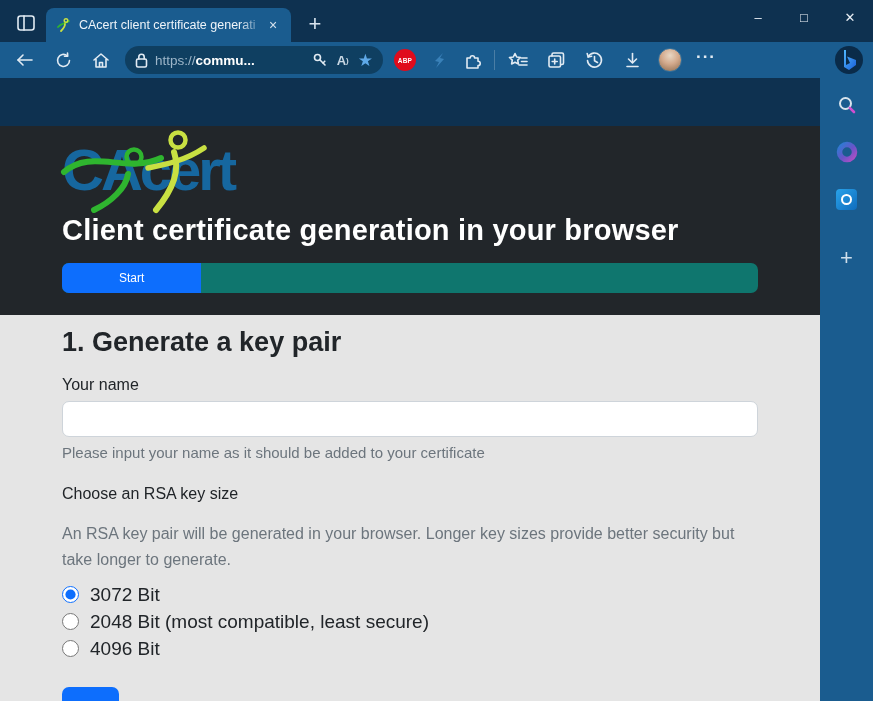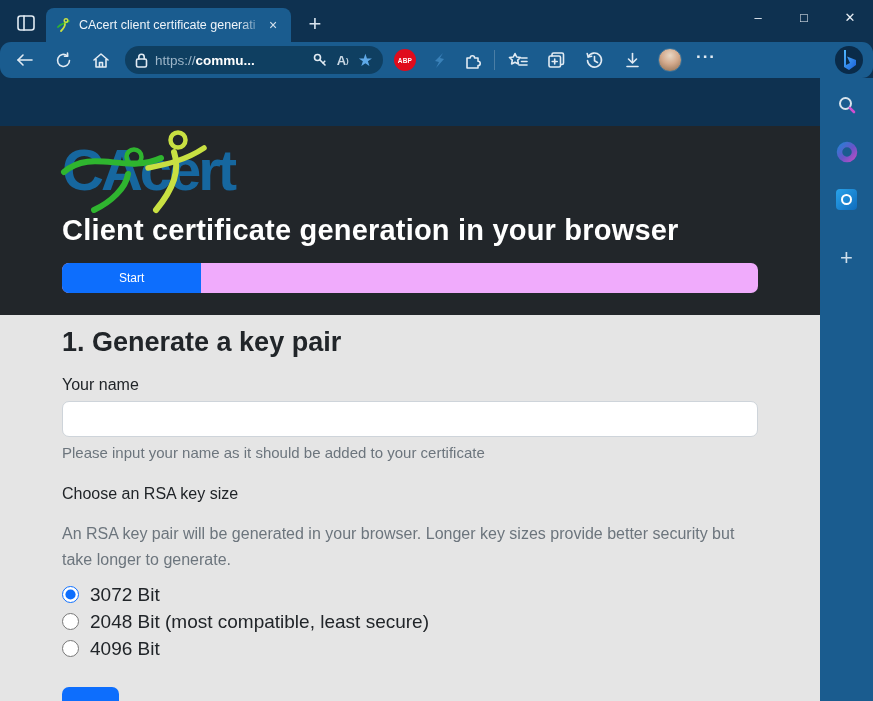--- a/index.html
+++ b/index.html
@@ -13,21 +13,21 @@
   .tab { width:245px; height:34px; background:#1a5c8f; border-radius:8px 8px 0 0; display:flex; align-items:center; padding:0 8px 0 10px; position:relative; }
   .tab-favicon { width:16px; height:16px; margin-right:7px; flex:0 0 auto; }
   .tab-title { font-size:12.5px; color:#eef4f9; white-space:nowrap; overflow:hidden; width:176px; position:relative; }
   .tab-fade { position:absolute; right:26px; top:0; bottom:0; width:26px; background:linear-gradient(to right, rgba(26,92,143,0), #1a5c8f); }
   .tab-close { margin-left:auto; color:#d7e3ee; font-size:14px; width:20px; height:20px; display:flex; align-items:center; justify-content:center; border-radius:4px; }
   .new-tab { color:#d7e3ee; font-size:22px; font-weight:300; margin:0 0 4px 10px; width:28px; height:28px; display:flex; align-items:center; justify-content:center; }
   .win-controls { margin-left:auto; display:flex; align-self:flex-start; }
   .win-btn { width:46px; height:34px; display:flex; align-items:center; justify-content:center; color:#e9eff5; font-size:13px; }
 
   
-  .toolbar { height:36px; background:#1a5c8f; display:flex; align-items:center; padding:0 6px; flex:0 0 auto;border-radius:11px; }
+  .toolbar { height:36px; background:#1a5c8f; display:flex; align-items:center; padding:0 6px; flex:0 0 auto; }
   .tbtn { width:38px; height:30px; display:flex; align-items:center; justify-content:center; border-radius:5px; flex:0 0 auto; }
   .tbtn.narrow { width:34px; }
   .icon-stroke { stroke:#e2ebf3; fill:none; stroke-width:1.6; stroke-linecap:round; stroke-linejoin:round; }
   .addr { height:28px; width:258px; background:#0f3f61; border-radius:14px; display:flex; align-items:center; padding:0 10px; margin:0 5px; flex:0 0 auto; }
   .addr-url { font-size:13.5px; margin-left:7px; white-space:nowrap; overflow:hidden; flex:1; }
   .addr-scheme { color:#9db6c9; }
   .addr-host { color:#ffffff; font-weight:bold; }
   .addr-icn { margin-left:9px; display:flex; align-items:center; flex:0 0 auto; }
   .read-aloud { color:#c9d8e4; font-size:13px; font-weight:bold; }
   .read-aloud sup { font-size:8px; }
@@ -41,21 +41,21 @@
   
   .body-row { flex:1; display:flex; min-height:0; }
   .page { width:820px; display:flex; flex-direction:column; background:#ffffff;margin-top:48px; }
 
   
   .hero { background:#22262a; padding:10px 62px 22px; flex:0 0 auto; }
   .logo-wrap { position:relative; height:70px; width:320px; }
   .logo-text { font-size:58px; font-weight:800; color:#16679f; letter-spacing:-3px; line-height:68px; }
   .logo-figures { position:absolute; left:-6px; top:-6px; pointer-events:none; }
   .hero-title { color:#ffffff; font-size:29px; font-weight:600; margin:8px 0 16px; letter-spacing:.2px; }
-  .progress { height:30px; background:#f0abfc; border-radius:7px; overflow:hidden; display:flex; }
+  .progress { height:30px; background:#0f766e; border-radius:7px; overflow:hidden; display:flex; }
   .progress-fill { background:#0d6efd; display:flex; align-items:center; justify-content:center; }
   .progress-label { color:#fff; font-size:12px; }
 
   
   .main { flex:1; background:#e5e5e5; padding:12px 62px 0; }
   .section-title { font-size:27px; font-weight:600; color:#212529; margin-bottom:18px; }
   .field-label { font-size:16px; color:#212529; display:block; margin-bottom:7px; }
   .name-input { width:100%; height:36px; border:1px solid #ced4da; border-radius:7px; padding:0 12px; font-size:16px; color:#212529; outline:none; }
   .help-text { font-size:15px; color:#6c757d; margin:7px 0 24px; }
   .keysize-label { margin-bottom:18px; }

